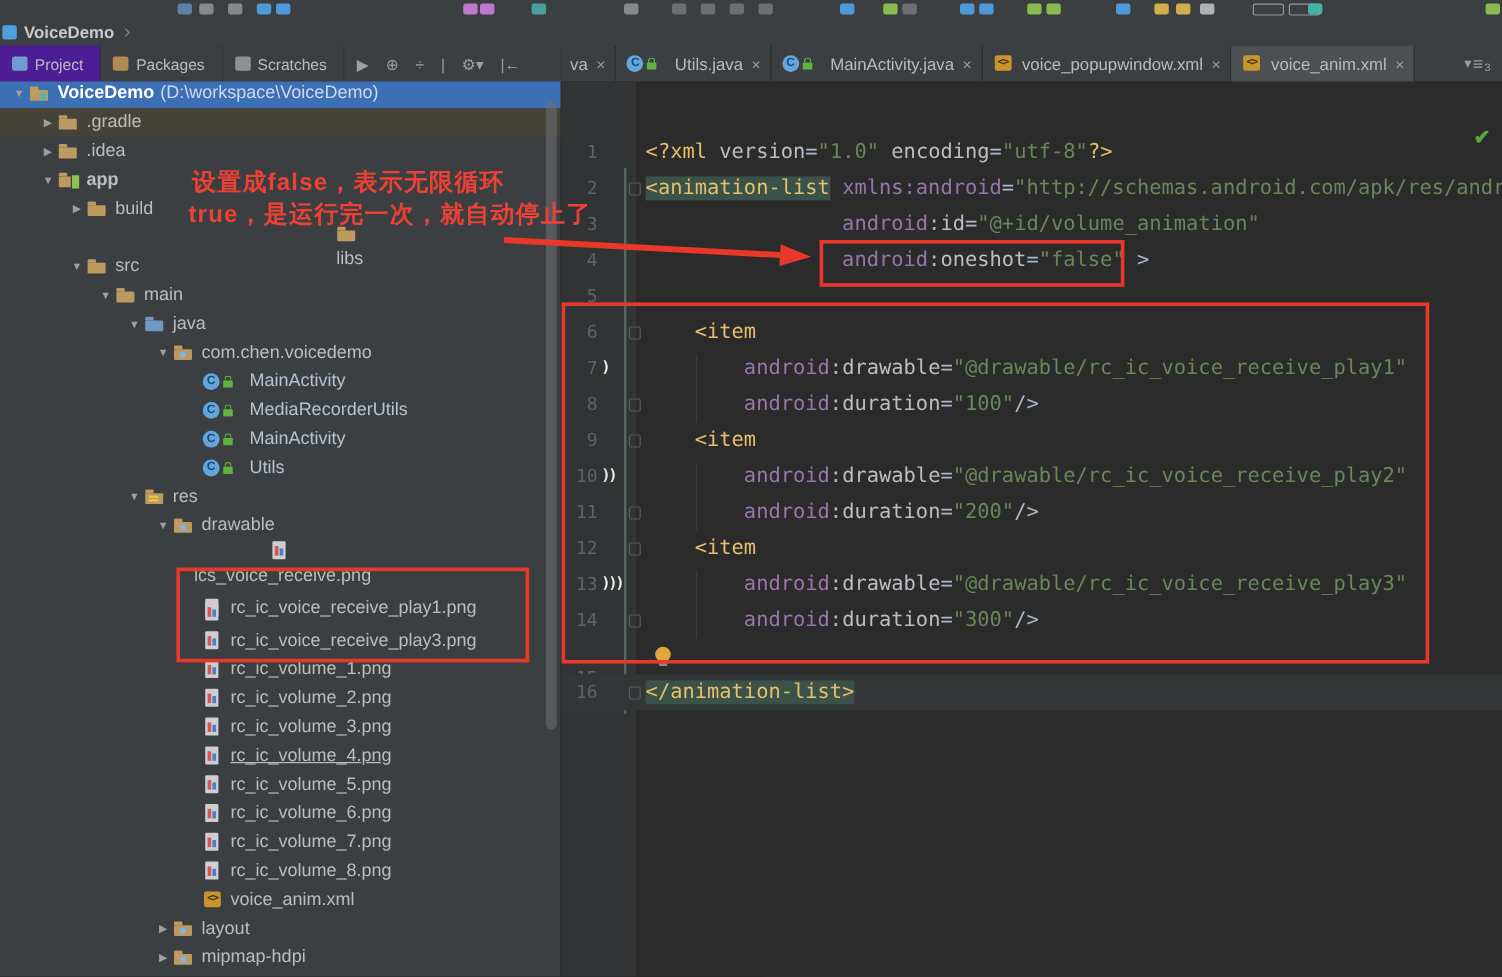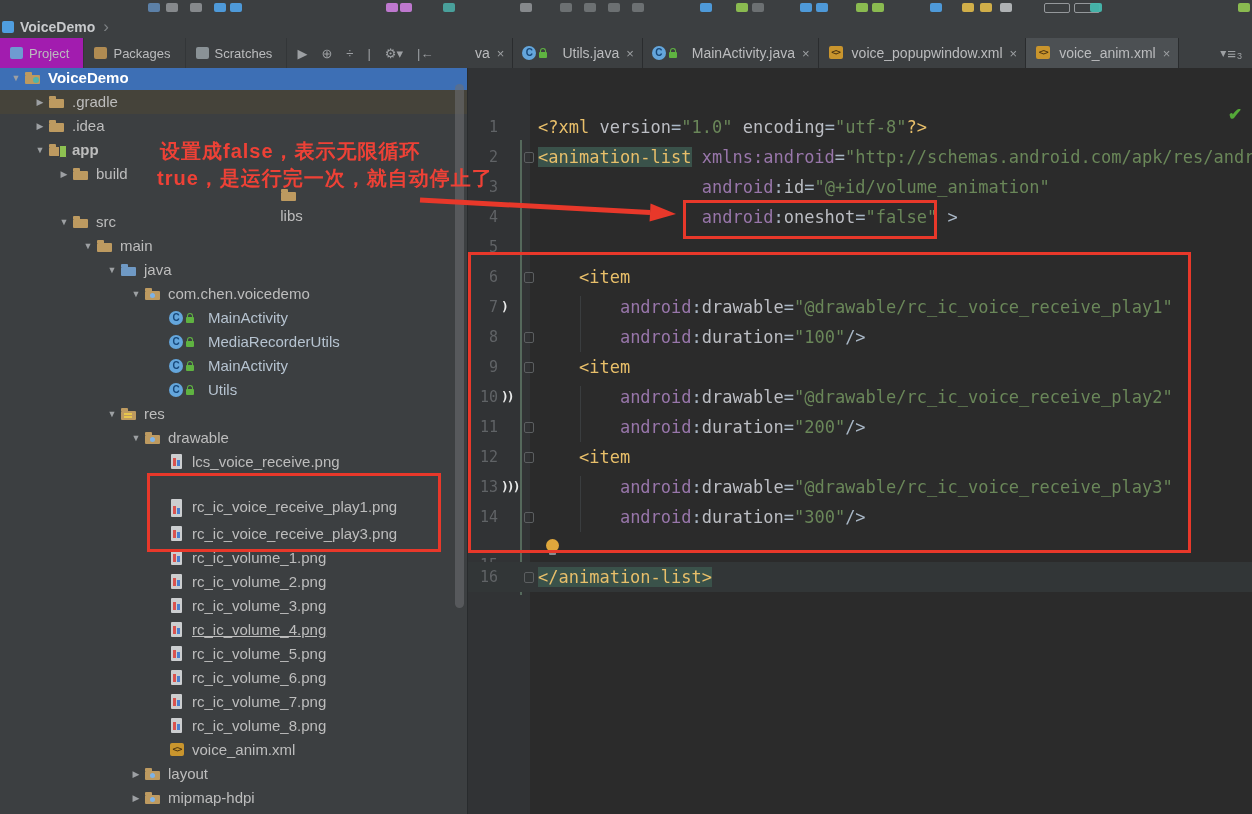--- a/index.html
+++ b/index.html
@@ -10,21 +10,21 @@
   .frag{position:absolute;top:3px;width:12px;height:9px;border-radius:2px;opacity:.95;}
   .frag.boxy{background:transparent !important;border:1px solid #9a9da0;width:24px;height:8px;}
   
   #breadcrumb{position:absolute;left:0;top:15px;width:1252px;height:23px;background:#3c3f41;border-bottom:1px solid #303335;
               display:flex;align-items:center;color:#c8cacc;font-size:14px;font-weight:bold;}
   #bc-icon{width:12px;height:12px;background:#4f9ee0;border-radius:2px;margin:0 6px 0 2px;flex:none;}
   #bc-chevron{color:#7d8184;font-weight:normal;font-size:17px;margin-left:8px;}
   
   #pheader{position:absolute;left:0;top:38px;width:467px;height:30px;background:#3c3f41;display:flex;align-items:stretch;border-bottom:1px solid #323537;}
   .ptab{display:flex;align-items:center;padding:0 14px 0 10px;color:#bbbcbe;font-size:13px;border-right:1px solid #333638;cursor:default;}
-  .ptab.sel{background:#a21caf;}
+  .ptab.sel{background:#4c1d95;}
   .ptab .pticon{width:13px;height:12px;border-radius:2px;margin-right:6px;flex:none;}
   #pactions{display:flex;align-items:center;margin-left:10px;color:#9da0a3;font-size:13px;gap:14px;}
   #pactions span{cursor:default;}
   
   #etabbar{position:absolute;left:467px;top:38px;width:785px;height:30px;background:#3c3f41;border-bottom:1px solid #282b2d;display:flex;}
   .etab{display:flex;align-items:center;padding:0 8px;border-right:1px solid #2a2c2e;color:#bbbcbe;font-size:14px;white-space:nowrap;}
   .etab.sel{background:#4c5053;}
   .etab .x{color:#9da0a3;margin-left:7px;font-size:13px;}
   .etab .ti{margin-right:5px;}
   #tabmenu{margin-left:auto;display:flex;align-items:center;color:#9da0a3;padding:0 10px;font-size:12px;}
@@ -197,20 +197,21 @@
   <div id="ppanel">
     <div id="tree">
         <div class="trow sel" style="top: -2px; padding-left: 8px;">
           <span class="arr">▼</span>
           <span class="ti">
             <i class="fb"></i>
             <i class="ft"></i>
             <i class="dott"></i>
           </span>
           <span class="lbl b">VoiceDemo</span>
+          <span class="sfx">(D:\workspace\VoiceDemo)</span>
         </div>
         <div class="trow hov" style="top: 22px; padding-left: 32px;">
           <span class="arr">▶</span>
           <span class="ti">
             <i class="fb"></i>
             <i class="ft"></i>
           </span>
           <span class="lbl">.gradle</span>
         </div>
         <div class="trow" style="top: 46px; padding-left: 32px;">
@@ -322,21 +323,21 @@
         </div>
         <div class="trow" style="top: 358px; padding-left: 128px;">
           <span class="arr">▼</span>
           <span class="ti">
             <i class="fb"></i>
             <i class="ft"></i>
             <i class="dotb"></i>
           </span>
           <span class="lbl">drawable</span>
         </div>
-        <div class="trow" style="top: 382px; padding-left: 152px;">
+        <div class="trow" style="top: 382px;  flex-direction: column;">
           <span class="arr"></span>
           <span class="ti">
             <i class="imgp">
               <i class="r"></i>
               <i class="b"></i>
             </i>
           </span>
           <span class="lbl">lcs_voice_receive.png</span>
         </div>
         <div class="trow" style="top: 406px; padding-left: 152px; margin-top: 21px;">

